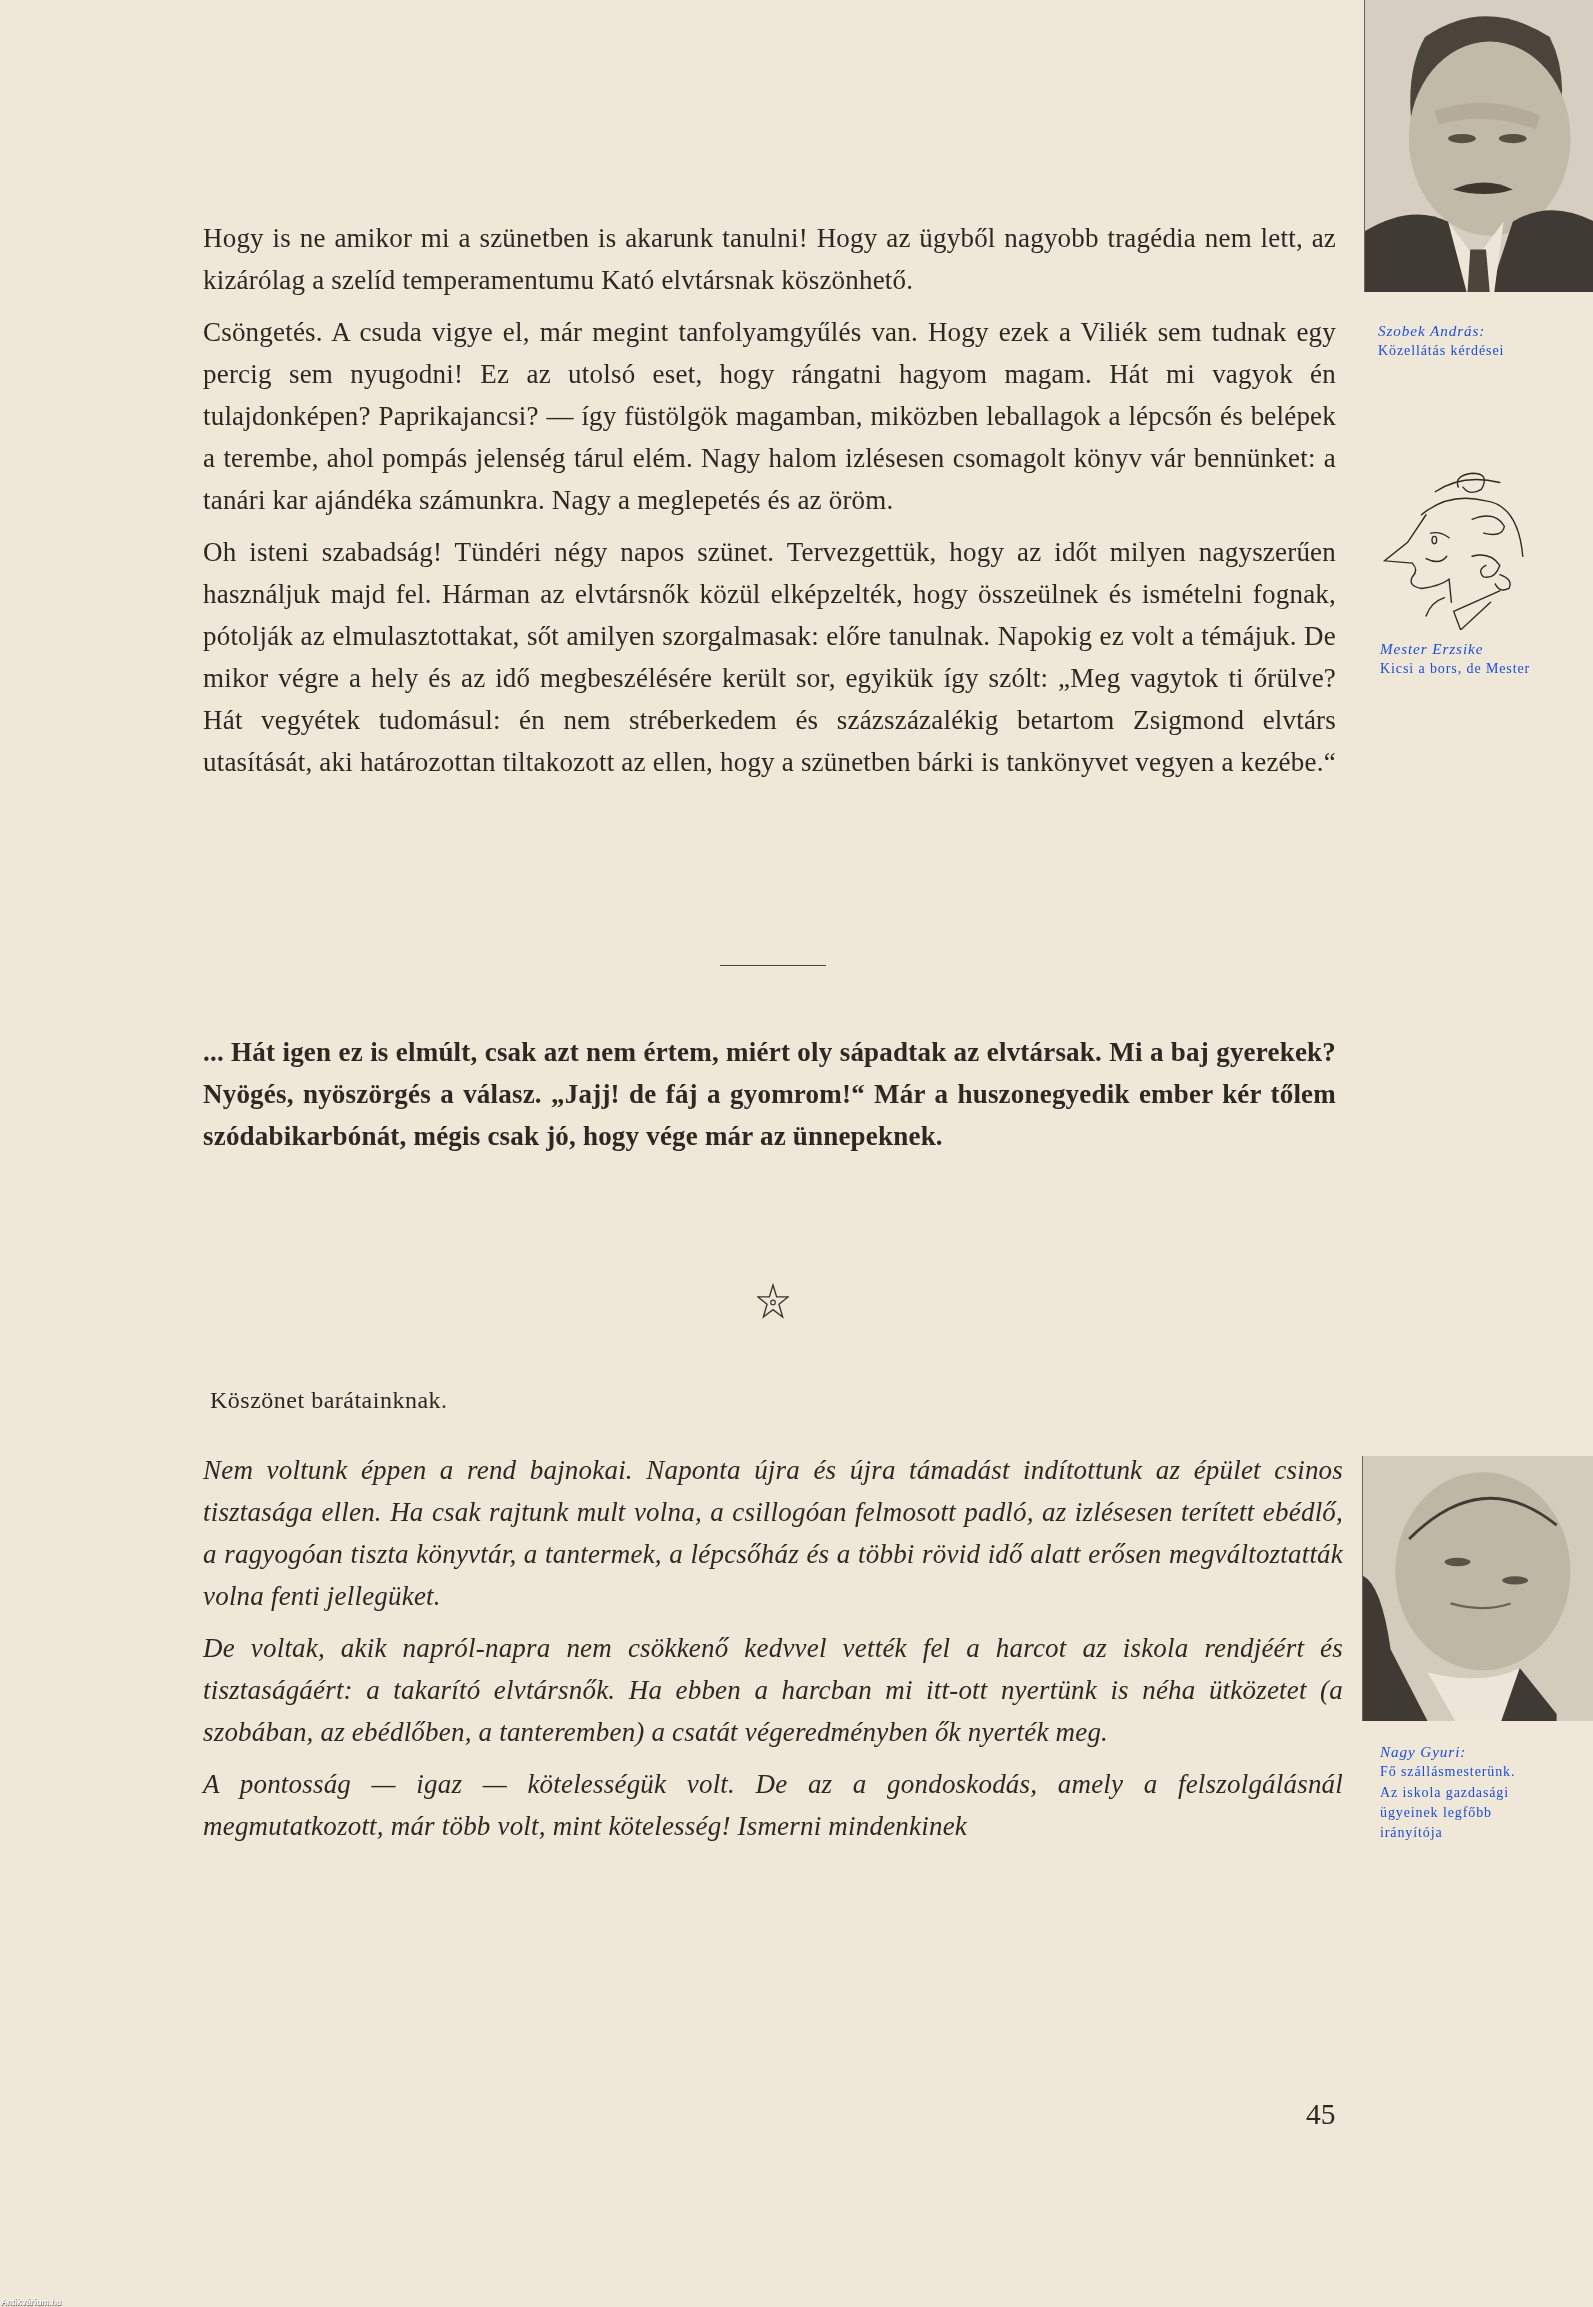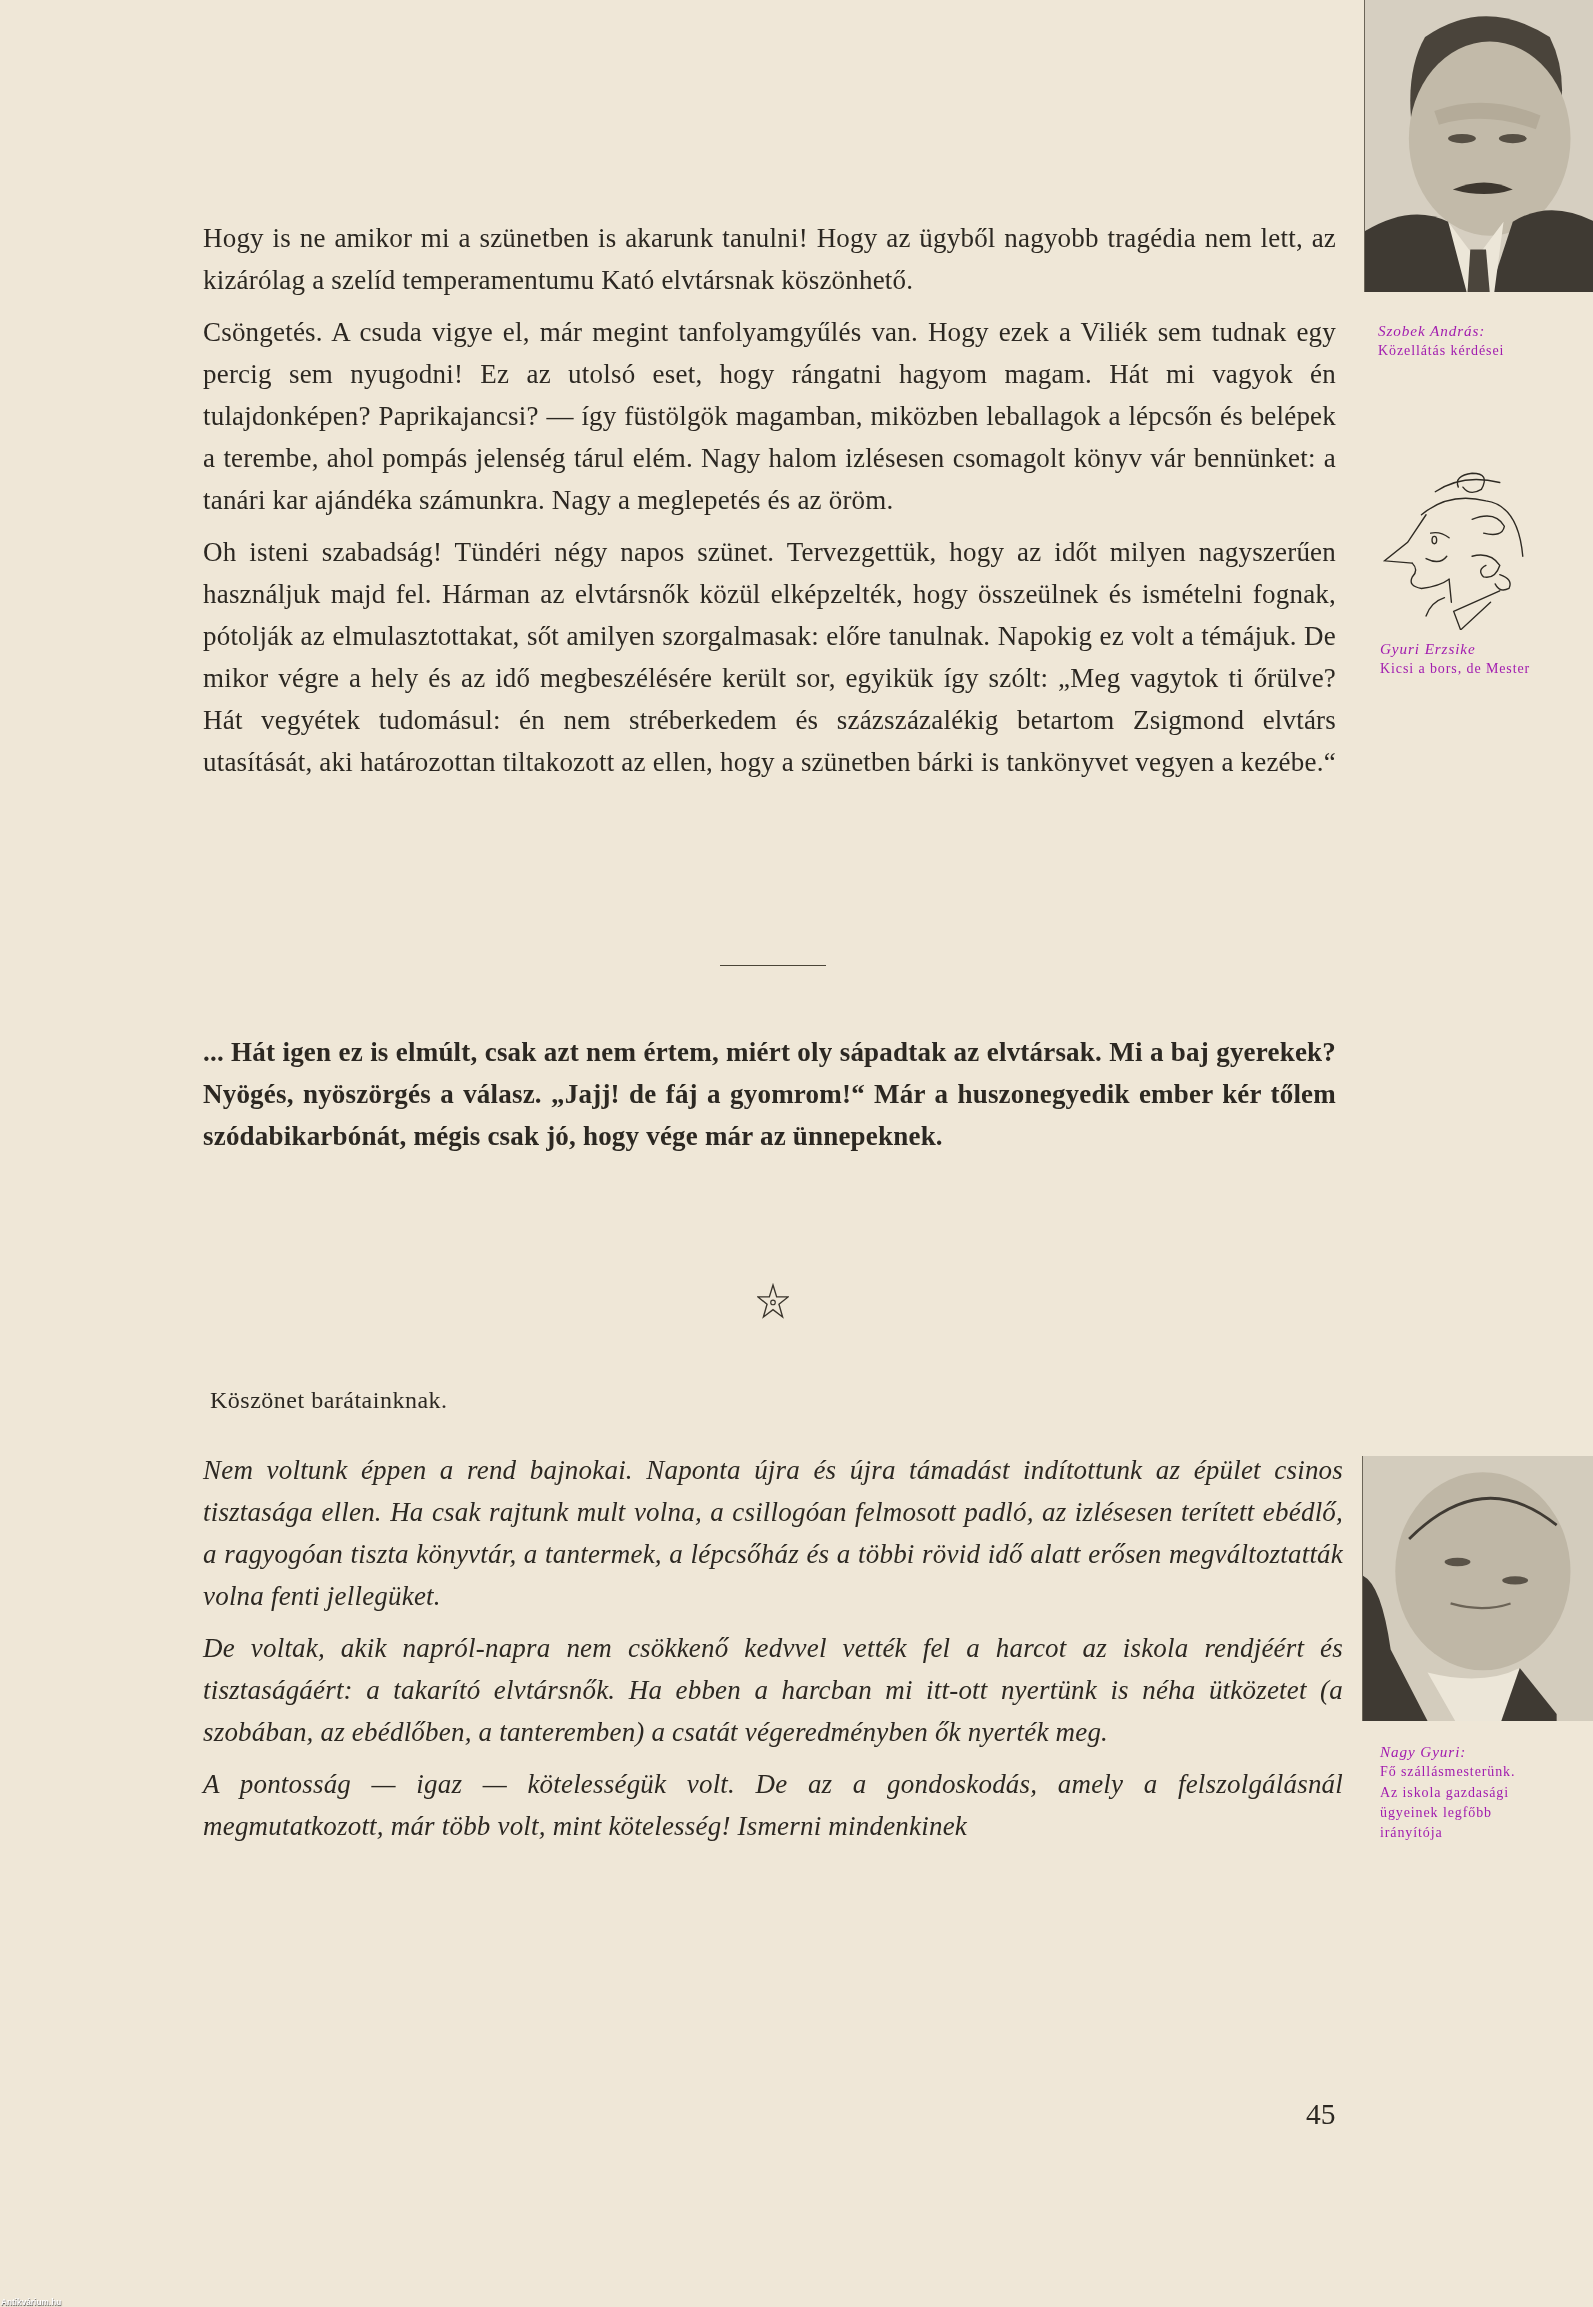--- a/index.html
+++ b/index.html
@@ -25,21 +25,21 @@
     background: #4a4538;
   }
   .star { position: absolute; left: 757px; top: 1283px; width: 32px; height: 37px; }
   .photo {
     position: absolute; overflow: hidden;
     background: linear-gradient(160deg, #d9d3c5 0%, #c9c1b0 60%, #bdb5a4 100%);
     border-left: 1.4px solid #6b6558;
   }
   .photo svg { width: 100%; height: 100%; display: block; }
   .caption {
-    position: absolute; font-family: "Liberation Serif", serif; color: #a21caf;
+    position: absolute; font-family: "Liberation Serif", serif; color: #1d4ed8;
     font-size: 14px; line-height: 20.3px; letter-spacing: 0.9px;
   }
   .caption .name { font-style: italic; font-size: 15.2px; }
   .pagenum {
     position: absolute; left: 1306px; top: 2098px; font-size: 29.5px; color: #2c2822;
   }
   .watermark {
     position: absolute; left: 0.9px; top: 2297px; font-family: "Liberation Sans", sans-serif;
     font-size: 8.3px; font-weight: bold; color: #ffffff;
     text-shadow: 0.5px 0.5px 0.9px #555;
@@ -103,21 +103,21 @@
   <path d="M110,150 Q130,145 150,160"></path>
   <ellipse cx="118" cy="165" rx="5" ry="8"></ellipse>
   <path d="M100,205 Q130,220 145,200"></path>
   <path d="M200,200 Q240,190 260,220 Q250,250 225,245 Q210,230 230,220"></path>
   <path d="M260,240 Q290,250 280,270 Q260,280 250,260"></path>
   <path d="M150,250 L155,300"></path>
   <path d="M260,275 L160,320 L175,360 L240,300"></path>
   <path d="M140,290 Q110,300 100,330"></path>
 </svg>
 <div class="caption" style="left:1380px; top:639px;">
-  <div class="name">Gyuri Erzsike</div>
+  <div class="name">Mester Erzsike</div>
   <div>Kicsi a bors, de Mester</div>
 </div>
 
 <div class="photo" style="left:1362px; top:1456px; width:231px; height:265px;">
   <svg viewBox="0 0 501 575" preserveAspectRatio="none">
     <rect width="501" height="575" fill="#d3ccbd"></rect>
     <ellipse cx="260" cy="250" rx="190" ry="215" fill="#bfb7a6"></ellipse>
     <path d="M100,180 Q260,20 420,150" stroke="#3f3a33" stroke-width="6" fill="none"></path>
     <ellipse cx="205" cy="230" rx="28" ry="9" fill="#5a5348"></ellipse>
     <ellipse cx="330" cy="270" rx="28" ry="9" fill="#5a5348"></ellipse>

